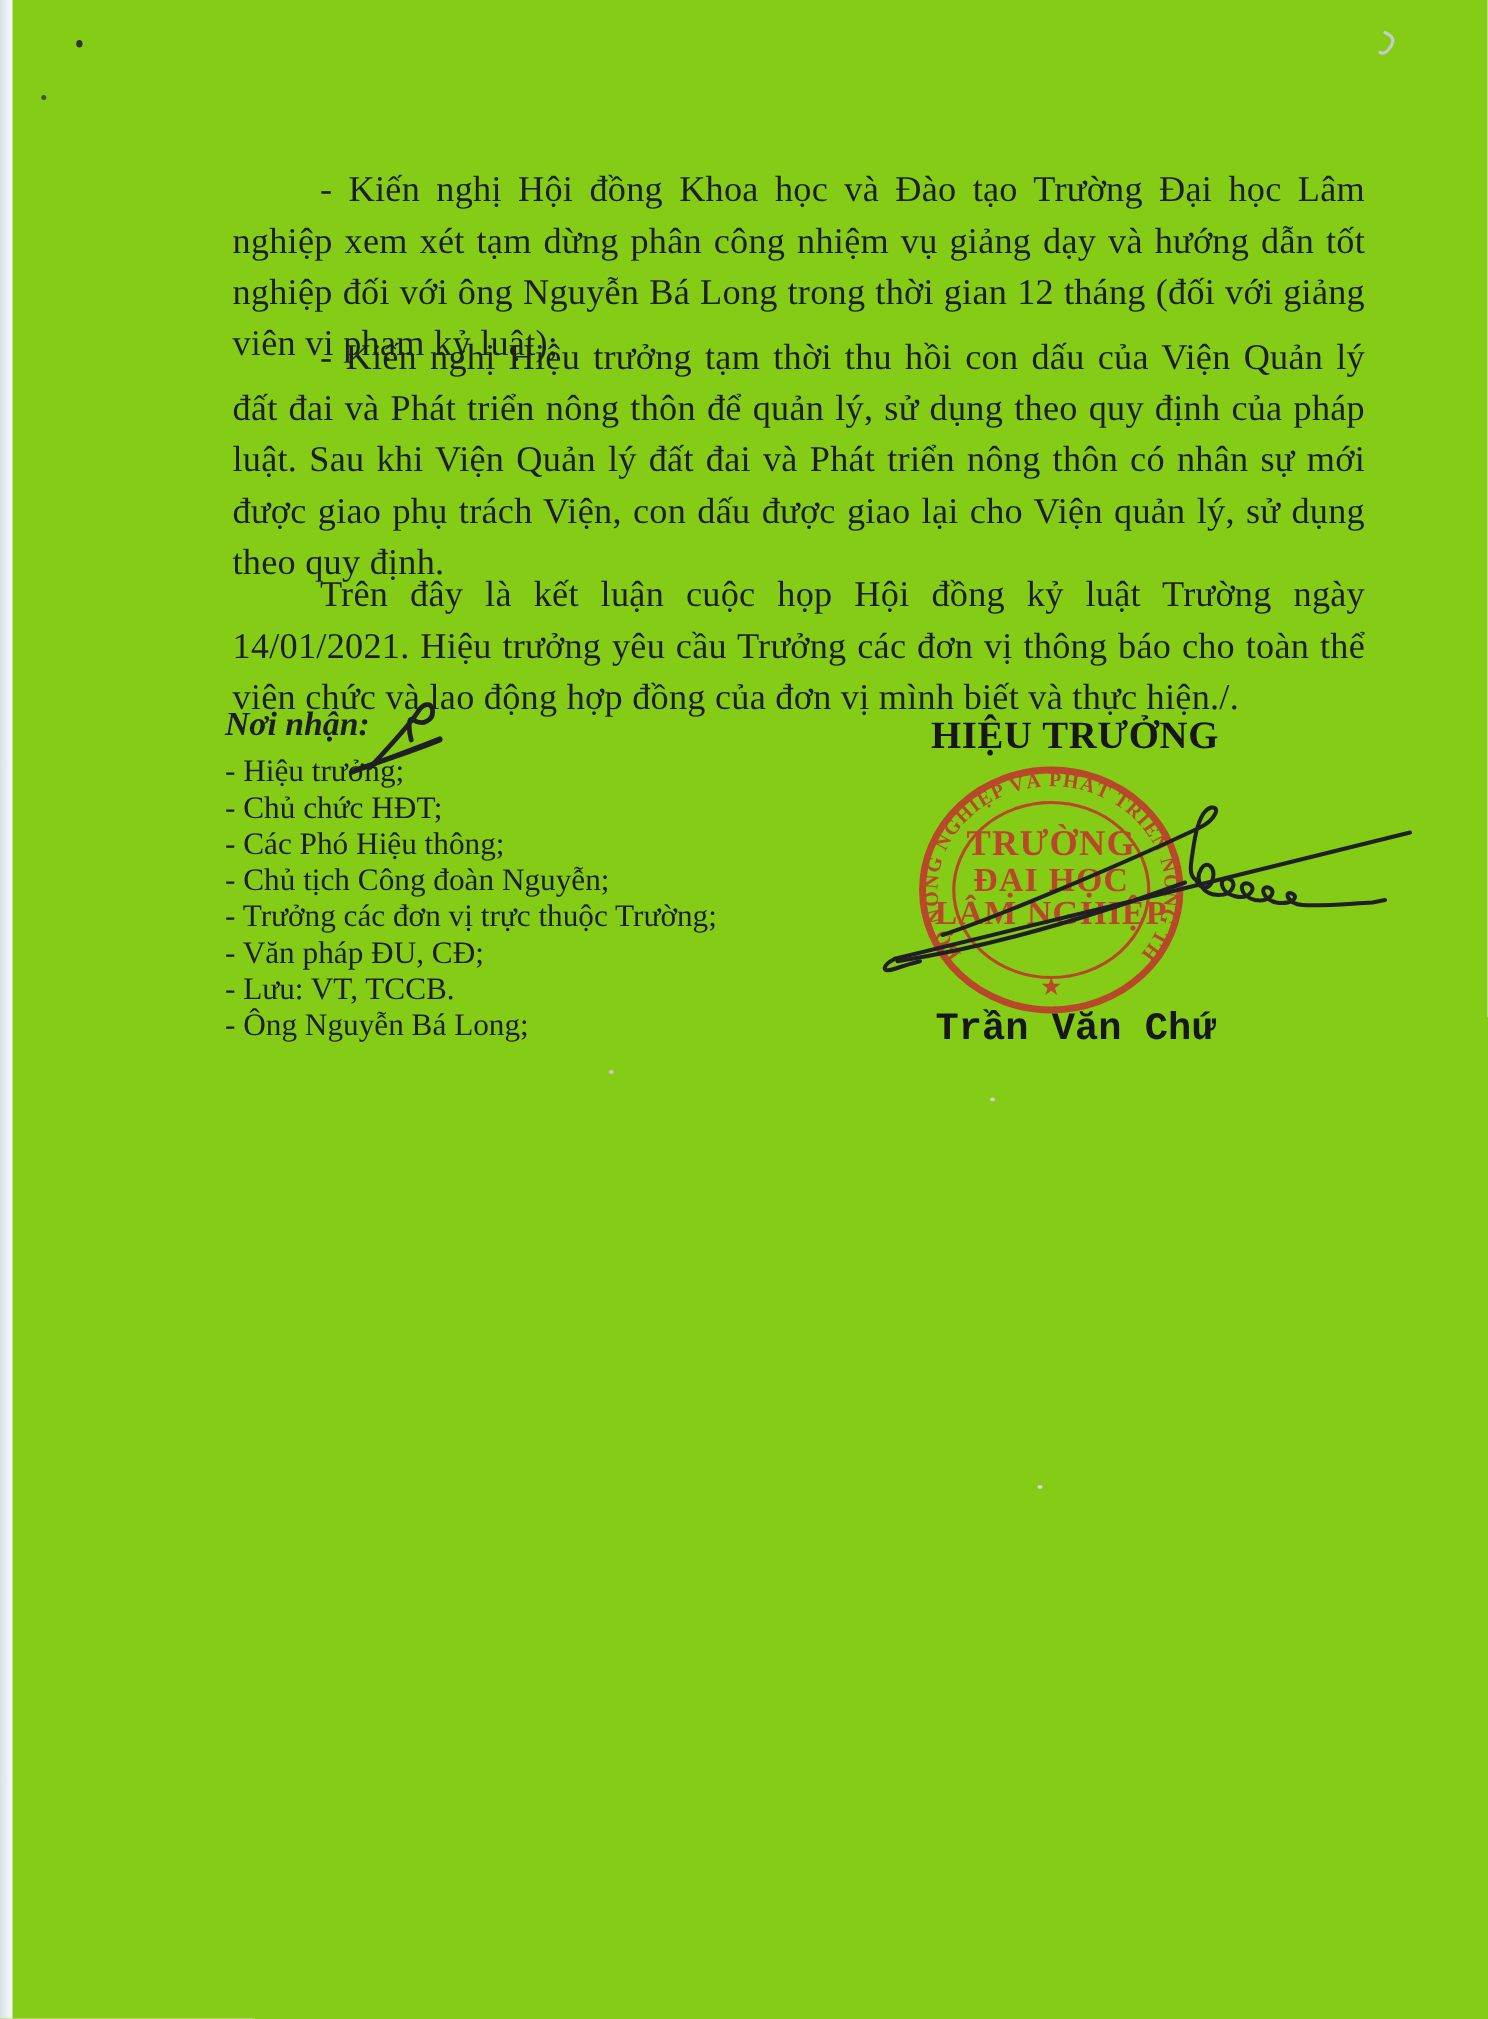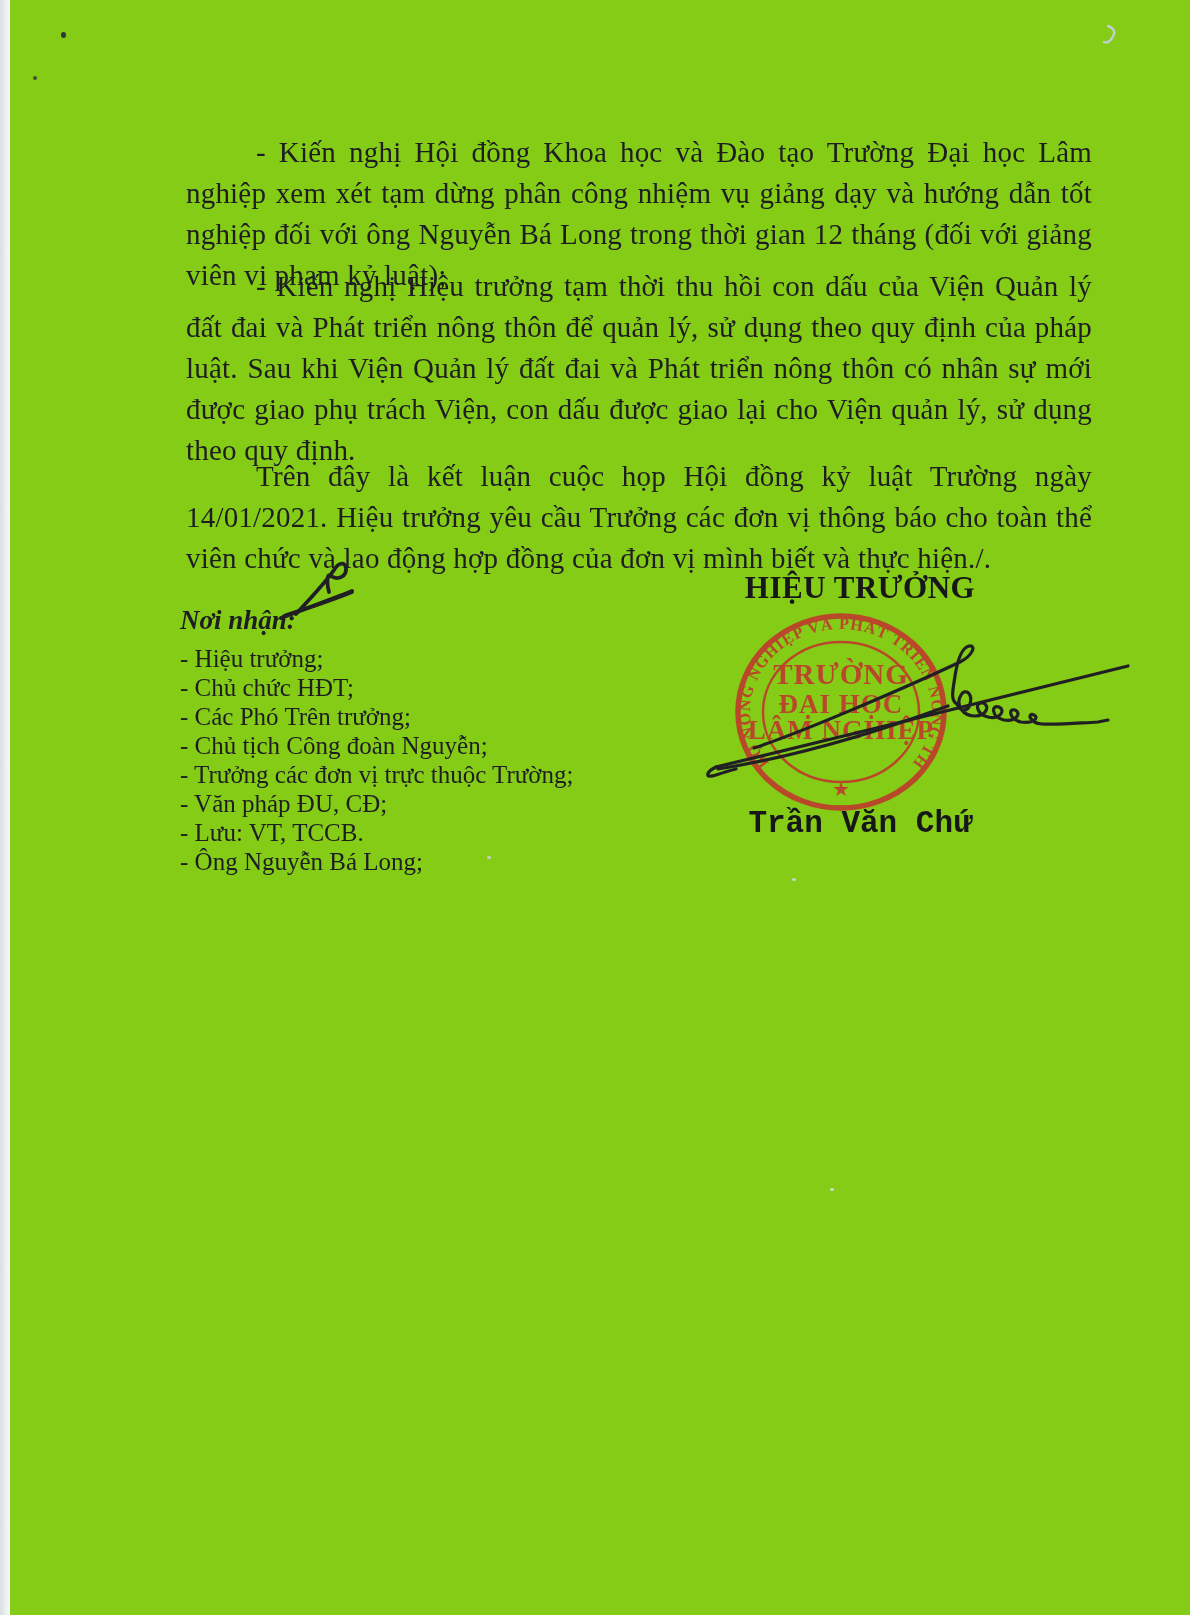--- a/index.html
+++ b/index.html
@@ -21,21 +21,20 @@
     text-align:justify;text-indent:70px;
     letter-spacing:0.2px;
   }
   #p1{top:132px;}
   #p2{top:266px;}
   #p3{top:436px;margin-top:20px;}
   .recipients{position:absolute;left:180px;top:564px;width:420px;}
   .recipients-label{
     font-size:27px;font-weight:bold;font-style:italic;
     margin-bottom:8px;
-    margin-top:41px;
   }
   .recipient-item{font-size:25px;line-height:29px;}
   .sign-block{
     position:absolute;left:700px;top:570px;width:320px;
     text-align:center;
   }
   .approver-title{
     font-size:31px;font-weight:bold;letter-spacing:0.5px;
     color:#17171a;
   }
@@ -69,21 +68,21 @@
   </svg>
 
   <div id="p1" class="body-par">- Kiến nghị Hội đồng Khoa học và Đào tạo Trường Đại học Lâm nghiệp xem xét tạm dừng phân công nhiệm vụ giảng dạy và hướng dẫn tốt nghiệp đối với ông Nguyễn Bá Long trong thời gian 12 tháng (đối với giảng viên vi phạm kỷ luật);</div>
   <div id="p2" class="body-par">- Kiến nghị Hiệu trưởng tạm thời thu hồi con dấu của Viện Quản lý đất đai và Phát triển nông thôn để quản lý, sử dụng theo quy định của pháp luật. Sau khi Viện Quản lý đất đai và Phát triển nông thôn có nhân sự mới được giao phụ trách Viện, con dấu được giao lại cho Viện quản lý, sử dụng theo quy định.</div>
   <div id="p3" class="body-par">Trên đây là kết luận cuộc họp Hội đồng kỷ luật Trường ngày 14/01/2021. Hiệu trưởng yêu cầu Trưởng các đơn vị thông báo cho toàn thể viên chức và lao động hợp đồng của đơn vị mình biết và thực hiện./.</div>
 
   <div class="recipients">
     <div class="recipients-label">Nơi nhận:</div>
     <div class="recipient-item">- Hiệu trưởng;</div>
     <div class="recipient-item">- Chủ chức HĐT;</div>
-    <div class="recipient-item">- Các Phó Trên trưởng;</div>
+    <div class="recipient-item">- Các Phó Hiệu thông;</div>
     <div class="recipient-item">- Chủ tịch Công đoàn Nguyễn;</div>
     <div class="recipient-item">- Trưởng các đơn vị trực thuộc Trường;</div>
     <div class="recipient-item">- Văn pháp ĐU, CĐ;</div>
     <div class="recipient-item">- Lưu: VT, TCCB.</div>
     <div class="recipient-item">- Ông Nguyễn Bá Long;</div>
   </div>
 
   <svg style="left:270px;top:548px;" width="95" height="80" viewBox="270 548 95 80">
     <g fill="none" stroke="#202024" stroke-width="3.8" stroke-linecap="round" stroke-linejoin="round">
       <path d="M 296 614 C 308 601 326 582 334 570 C 338 563 345 561 346 568 C 347 576 338 581 331 576 C 326 572 327 585 329 592"></path>

